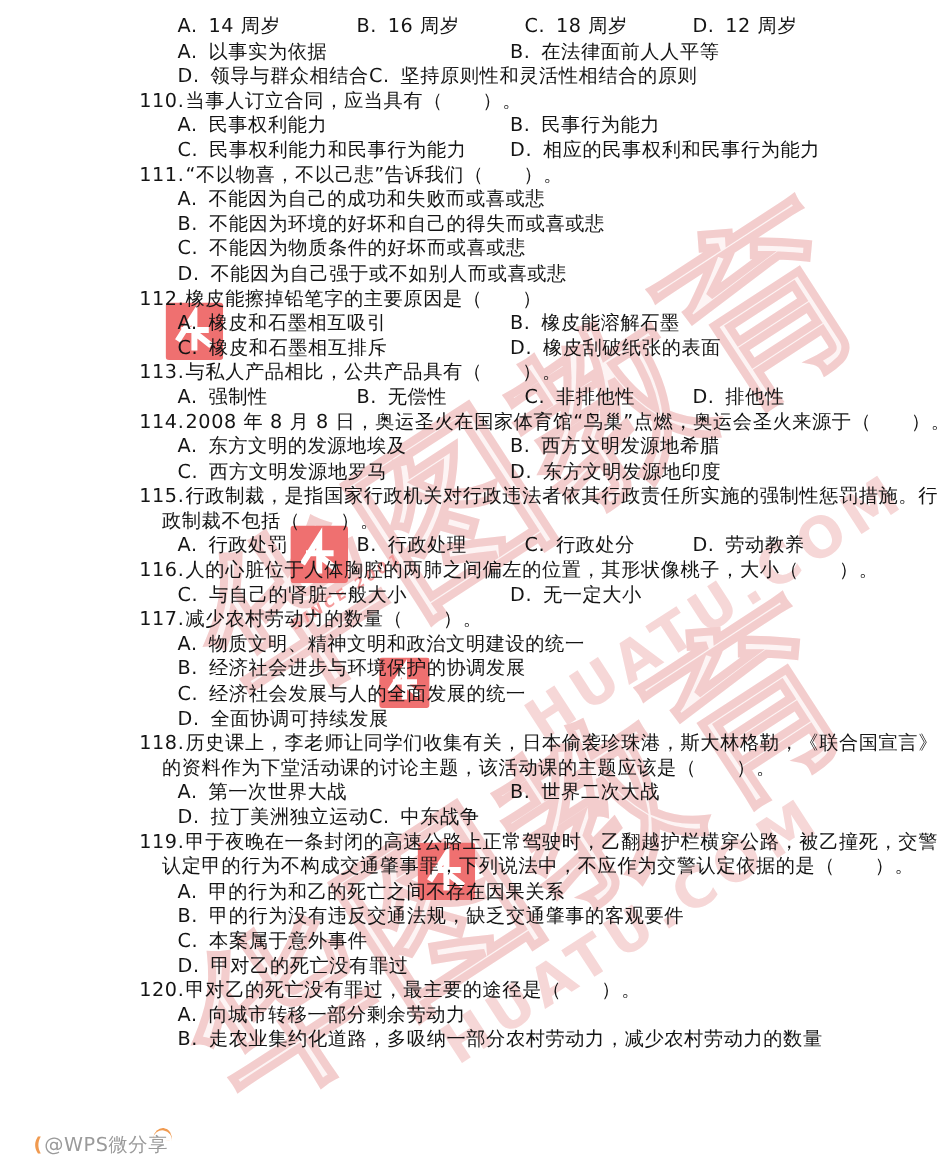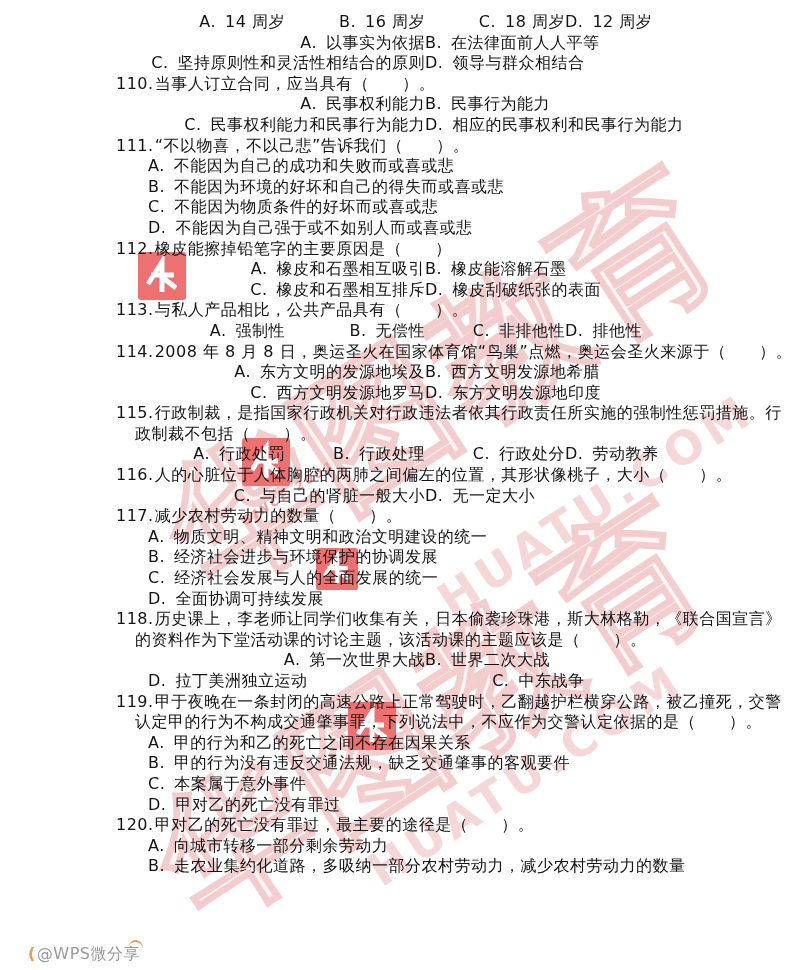--- a/index.html
+++ b/index.html
@@ -18,23 +18,23 @@
             transform:rotate(-33deg);transform-origin:0 0;}
   .stamp{position:absolute;}
   .stamp svg{display:block;}
 
   
   #doc{position:absolute;left:116px;top:12px;width:668px;z-index:2;
        font-size:16px;color:#141414;letter-spacing:0.5px;}
   .line{height:20.6px;line-height:20.6px;white-space:nowrap;}
   .cont{padding-left:19px;}
   .opts{padding-left:32px;display:flex;}
-  .opt{display:inline-block;text-align:right;}
+  .opt{display:inline-block;}
   .lab{margin-right:9px;}
-  .c4-0{width:137px;}.c4-1{width:140px;}.c4-2{width:140px;}
+  .c4-0{width:137px;}.c4-1{width:140px;margin-left:12px;}.c4-2{width:140px;}
   .c2-0{width:277px;}
   .qnum{margin-right:1px;}
 
   
   .wps{position:absolute;left:28px;top:944px;z-index:2;font-size:16px;color:#9a9a9a;
        letter-spacing:0.5px;}
   .wps .paren{color:#f09a50;font-weight:bold;margin-right:1px;}
   .swoosh{position:absolute;right:-4px;top:-4px;width:16px;height:8px;
           border-top:2px solid #f09a50;border-radius:50%/100% 100% 0 0;
           transform:rotate(8deg);}
@@ -82,22 +82,22 @@
         <span class="opt c4-0"><span class="lab">A.</span><span class="otx">14 周岁</span></span>
         <span class="opt c4-1"><span class="lab">B.</span><span class="otx">16 周岁</span></span>
         <span class="opt c4-2"><span class="lab">C.</span><span class="otx">18 周岁</span></span>
         <span class="opt c4-3"><span class="lab">D.</span><span class="otx">12 周岁</span></span>
       </div>
       <div class="line opts">
         <span class="opt c2-0"><span class="lab">A.</span><span class="otx">以事实为依据</span></span>
         <span class="opt c2-1"><span class="lab">B.</span><span class="otx">在法律面前人人平等</span></span>
       </div>
       <div class="line opts">
+        <span class="opt c2-1"><span class="lab">D.</span><span class="otx">领导与群众相结合</span></span>
         <span class="opt c2-0"><span class="lab">C.</span><span class="otx">坚持原则性和灵活性相结合的原则</span></span>
-        <span class="opt c2-1"><span class="lab">D.</span><span class="otx">领导与群众相结合</span></span>
       </div>
       <div class="line"><span class="qnum">110.</span><span>当事人订立合同，应当具有（　　）。</span></div>
       <div class="line opts">
         <span class="opt c2-0"><span class="lab">A.</span><span class="otx">民事权利能力</span></span>
         <span class="opt c2-1"><span class="lab">B.</span><span class="otx">民事行为能力</span></span>
       </div>
       <div class="line opts">
         <span class="opt c2-0"><span class="lab">C.</span><span class="otx">民事权利能力和民事行为能力</span></span>
         <span class="opt c2-1"><span class="lab">D.</span><span class="otx">相应的民事权利和民事行为能力</span></span>
       </div>

